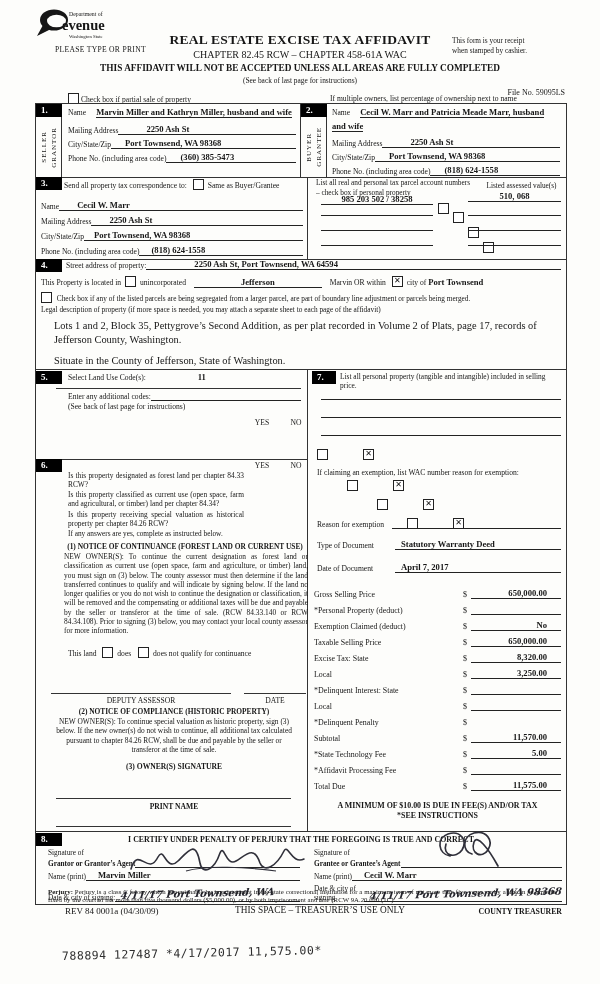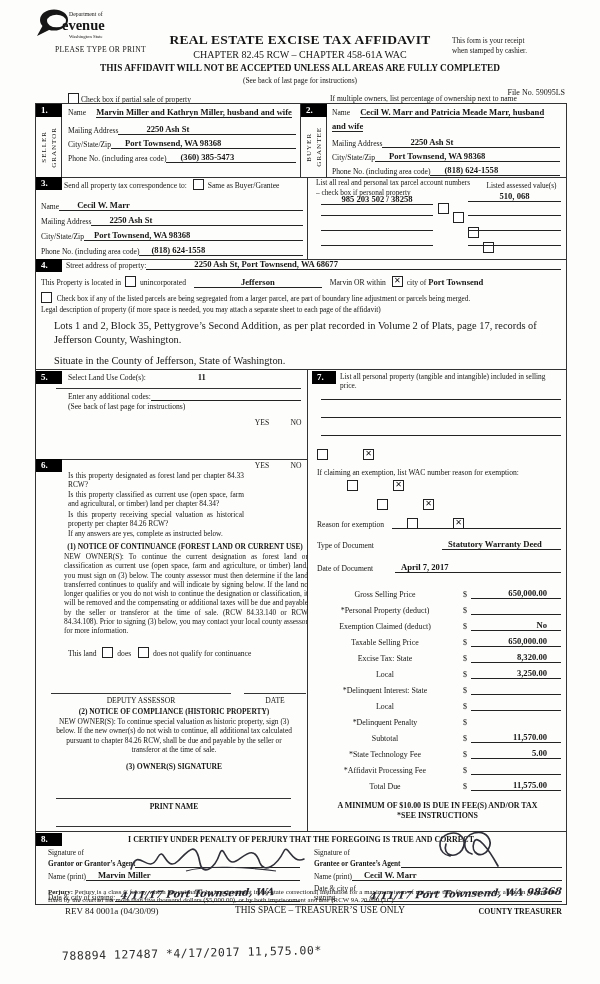--- a/index.html
+++ b/index.html
@@ -24,21 +24,21 @@
           border-right:1px solid #333;box-sizing:border-box;}
   .vtext{writing-mode:vertical-rl;transform:rotate(180deg);font-size:7px;letter-spacing:1px;
          line-height:10px;text-align:center;}
   .cb{display:inline-block;width:9px;height:9px;border:1px solid #222;position:relative;
       vertical-align:-2px;background:#fff;flex:none;}
   .cb.checked::before{content:"\2715";position:absolute;left:0;top:-1px;width:100%;height:100%;
       font-size:8px;line-height:10px;text-align:center;color:#111;}
   .hand{font-family:"DejaVu Serif",serif;font-style:italic;font-weight:bold;font-size:10px;
         display:inline-block;transform:skewX(-8deg) rotate(-1.5deg);color:#26262e;white-space:nowrap;}
   .money-row{display:flex;align-items:flex-end;height:16px;font-size:7.9px;}
-  .money-lbl{width:142px;text-align:center;white-space:nowrap;}
+  .money-lbl{width:142px;text-align:left;white-space:nowrap;}
   .money-d{margin:0 4px 0 7px;}
   .money-fill{flex:1;border-bottom:1px solid #222;font-weight:bold;font-size:8.6px;
               text-align:right;padding-right:14px;min-height:10px;}
   .money-fill.noline{border-bottom:none;}
   .para{font-size:7.4px;line-height:9.3px;text-align:justify;}
   .stamp{font-family:"DejaVu Sans Mono",monospace;font-size:11.5px;letter-spacing:.5px;
          color:#2e2e2e;transform:rotate(-1.3deg);white-space:nowrap;}
 </style>
 </head>
 <body>
@@ -165,21 +165,21 @@
     <span class="cb abs" style="left:402px;top:118px;"></span>
     <div class="abs fill" style="left:432px;top:125px;width:93px;height:1px;"></div>
     <div class="abs fill" style="left:285px;top:140px;width:112px;height:1px;"></div>
     <span class="cb abs" style="left:402px;top:133px;"></span>
     <div class="abs fill" style="left:432px;top:140px;width:93px;height:1px;"></div>
 
     
     <div class="numbox" style="left:0;top:155px;">4.</div>
     <div class="abs frow" style="left:30px;top:155px;width:495px;">
       <span class="lbl">Street address of property:</span>
-      <span class="fill val" style="padding-left:48px;">2250 Ash St, Port Townsend, WA  68677</span>
+      <span class="fill val" style="padding-left:48px;">2250 Ash St, Port Townsend, WA  64594</span>
     </div>
     <div class="abs lbl" style="left:5px;top:172px;width:520px;">
       <span>This Property is located in</span>
       <span class="cb" style="margin:0 2px;"></span>
       <span>unincorporated</span>
       <span class="fill val" style="display:inline-block;width:128px;text-align:center;margin:0 6px;">Jefferson</span>
       <span>Marvin OR  within</span>
       <span class="cb checked" style="margin:0 2px 0 4px;"></span>
       <span>city of</span>
       <span class="val">Port Townsend</span>
@@ -248,21 +248,21 @@
     <div class="numbox" style="left:276px;top:267px;width:24px;">7.</div>
     <div class="abs para" style="left:304px;top:268px;width:221px;text-align:left;">List all personal property (tangible and intangible) included in selling price.</div>
     <div class="abs fill" style="left:285px;top:294px;width:240px;height:1px;"></div>
     <div class="abs fill" style="left:285px;top:312px;width:240px;height:1px;"></div>
     <div class="abs fill" style="left:285px;top:330px;width:240px;height:1px;"></div>
     <div class="abs lbl" style="left:281px;top:364px;">If claiming an exemption, list WAC number reason for exemption:</div>
     <div class="abs frow" style="left:281px;top:414px;width:244px;">
       <span class="lbl">Reason for exemption</span>
       <span class="fill" style="margin-left:8px;"></span>
     </div>
-    <div class="abs frow" style="left:281px;top:435px;width:244px;gap:47px;">
+    <div class="abs frow" style="left:281px;top:435px;width:244px;">
       <span class="lbl" style="width:78px;">Type of Document</span>
       <span class="fill val" style="padding-left:6px;">Statutory Warranty Deed</span>
     </div>
     <div class="abs frow" style="left:281px;top:458px;width:244px;">
       <span class="lbl" style="width:78px;">Date of Document</span>
       <span class="fill val" style="padding-left:6px;">April 7, 2017</span>
     </div>
     <div class="abs" style="left:278px;top:479px;width:247px;">
       <div class="money-row">
           <span class="money-lbl">Gross Selling Price</span>

